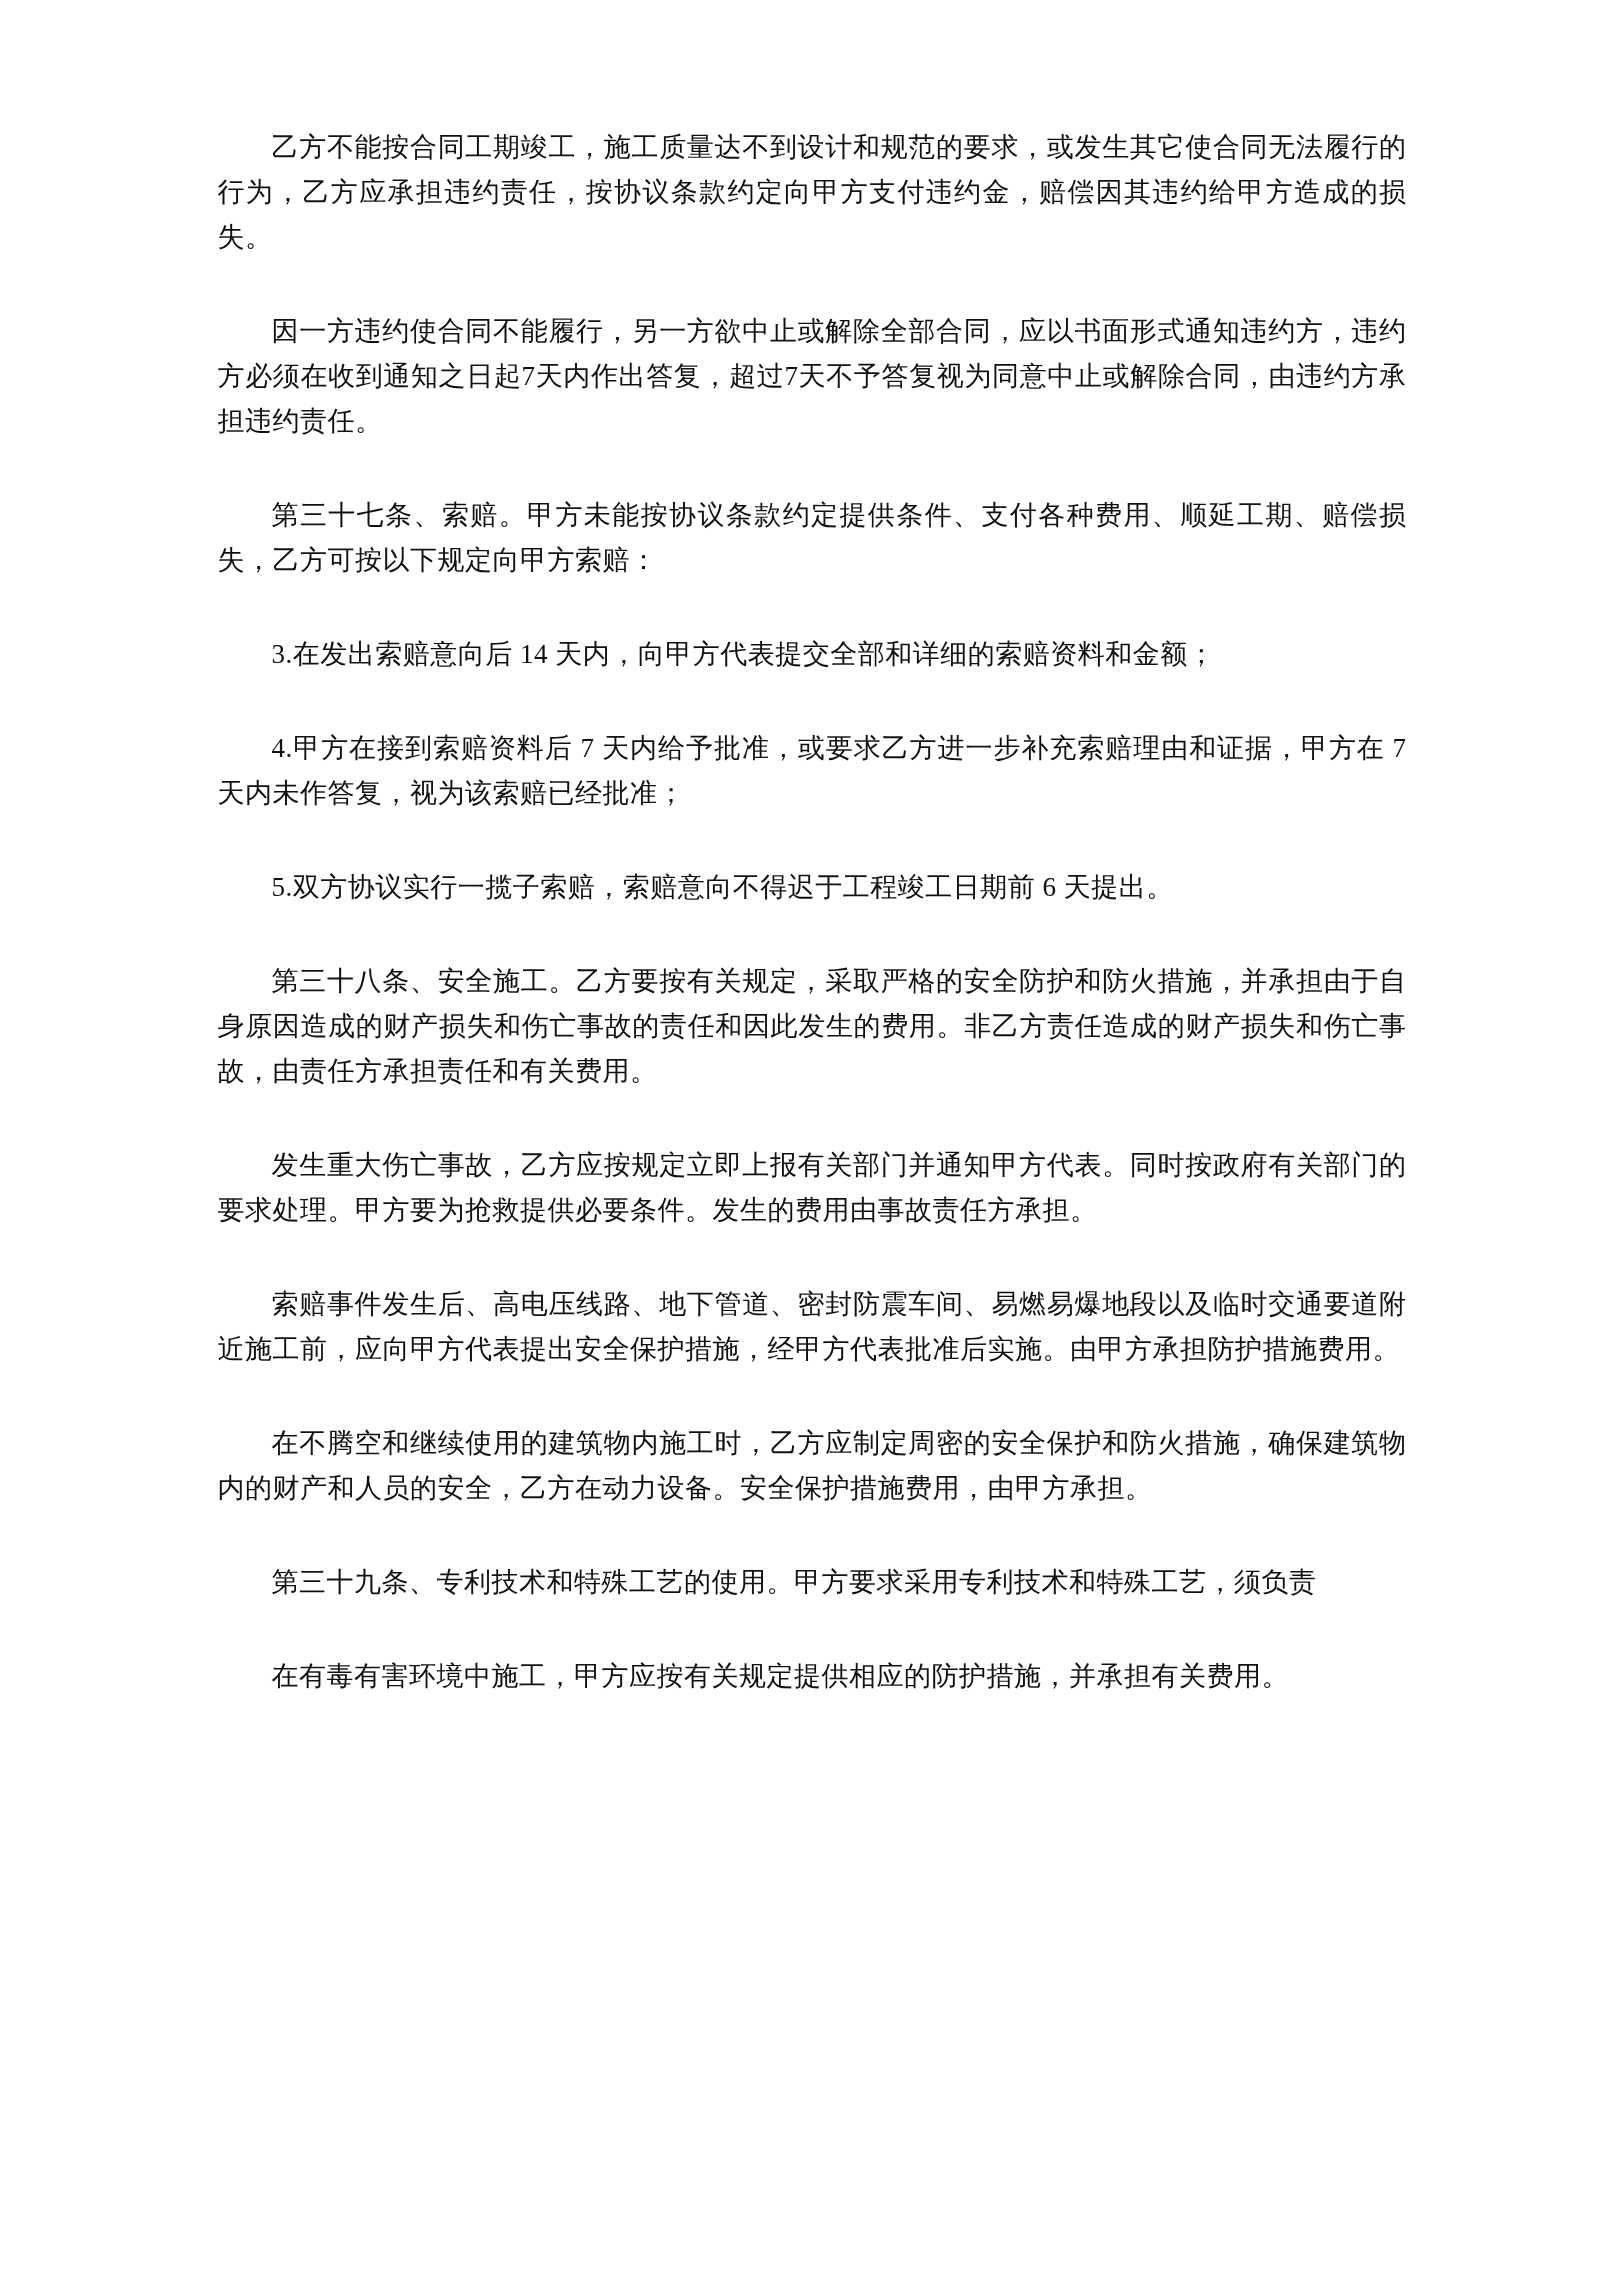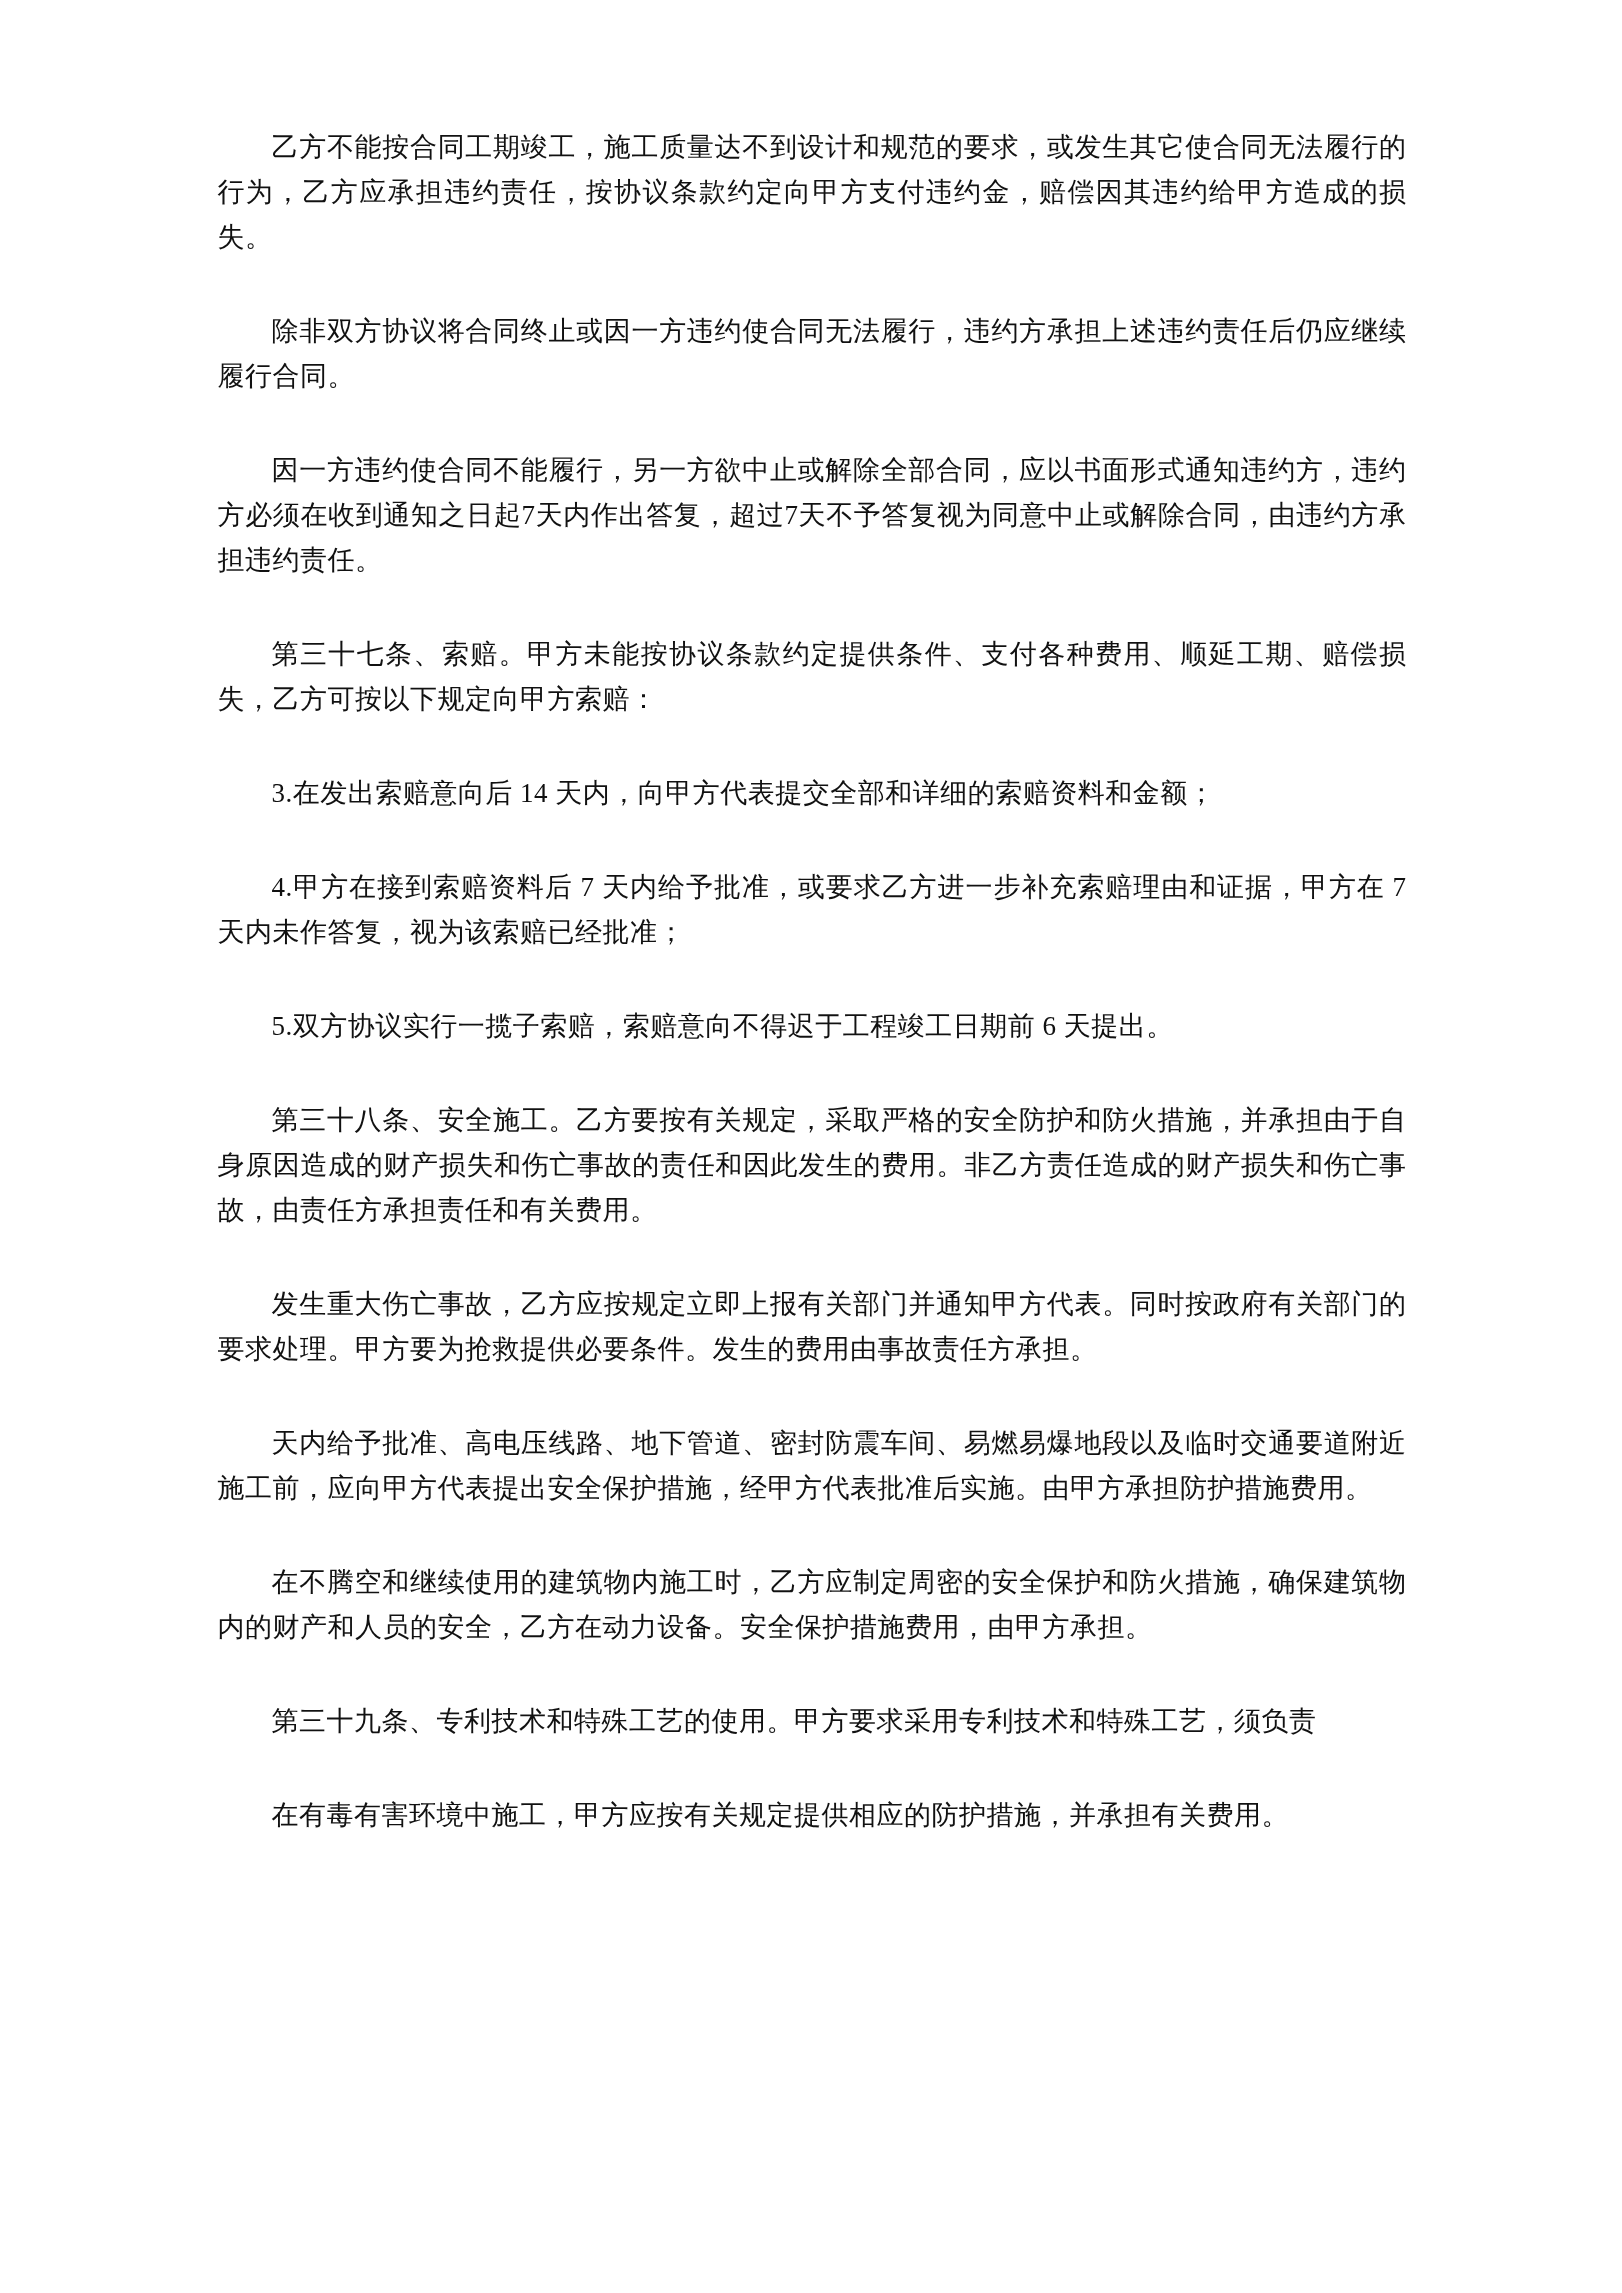--- a/index.html
+++ b/index.html
@@ -29,26 +29,25 @@
   }
   .para:last-child {
     margin-bottom: 0;
   }
 </style>
 </head>
 <body>
 
 <div class="page">
   <p class="para">乙方不能按合同工期竣工，施工质量达不到设计和规范的要求，或发生其它使合同无法履行的行为，乙方应承担违约责任，按协议条款约定向甲方支付违约金，赔偿因其违约给甲方造成的损失。</p>
-  <p class="para">除非双方协议将合同终止或因一方违约使合同无法履行，违约方承担上述违约责任后仍应继续履行合同。</p>
   <p class="para">因一方违约使合同不能履行，另一方欲中止或解除全部合同，应以书面形式通知违约方，违约方必须在收到通知之日起7天内作出答复，超过7天不予答复视为同意中止或解除合同，由违约方承担违约责任。</p>
   <p class="para">第三十七条、索赔。甲方未能按协议条款约定提供条件、支付各种费用、顺延工期、赔偿损失，乙方可按以下规定向甲方索赔：</p>
   <p class="para">3.在发出索赔意向后 14 天内，向甲方代表提交全部和详细的索赔资料和金额；</p>
   <p class="para">4.甲方在接到索赔资料后 7 天内给予批准，或要求乙方进一步补充索赔理由和证据，甲方在 7 天内未作答复，视为该索赔已经批准；</p>
   <p class="para">5.双方协议实行一揽子索赔，索赔意向不得迟于工程竣工日期前 6 天提出。</p>
   <p class="para">第三十八条、安全施工。乙方要按有关规定，采取严格的安全防护和防火措施，并承担由于自身原因造成的财产损失和伤亡事故的责任和因此发生的费用。非乙方责任造成的财产损失和伤亡事故，由责任方承担责任和有关费用。</p>
   <p class="para">发生重大伤亡事故，乙方应按规定立即上报有关部门并通知甲方代表。同时按政府有关部门的要求处理。甲方要为抢救提供必要条件。发生的费用由事故责任方承担。</p>
-  <p class="para">天内给予批准、高电压线路、地下管道、密封防震车间、易燃易爆地段以及临时交通要道附近施工前，应向甲方代表提出安全保护措施，经甲方代表批准后实施。由甲方承担防护措施费用。</p>
+  <p class="para">索赔事件发生后、高电压线路、地下管道、密封防震车间、易燃易爆地段以及临时交通要道附近施工前，应向甲方代表提出安全保护措施，经甲方代表批准后实施。由甲方承担防护措施费用。</p>
   <p class="para">在不腾空和继续使用的建筑物内施工时，乙方应制定周密的安全保护和防火措施，确保建筑物内的财产和人员的安全，乙方在动力设备。安全保护措施费用，由甲方承担。</p>
   <p class="para">第三十九条、专利技术和特殊工艺的使用。甲方要求采用专利技术和特殊工艺，须负责</p>
   <p class="para">在有毒有害环境中施工，甲方应按有关规定提供相应的防护措施，并承担有关费用。</p>
 </div>
 
 
 </body></html>

